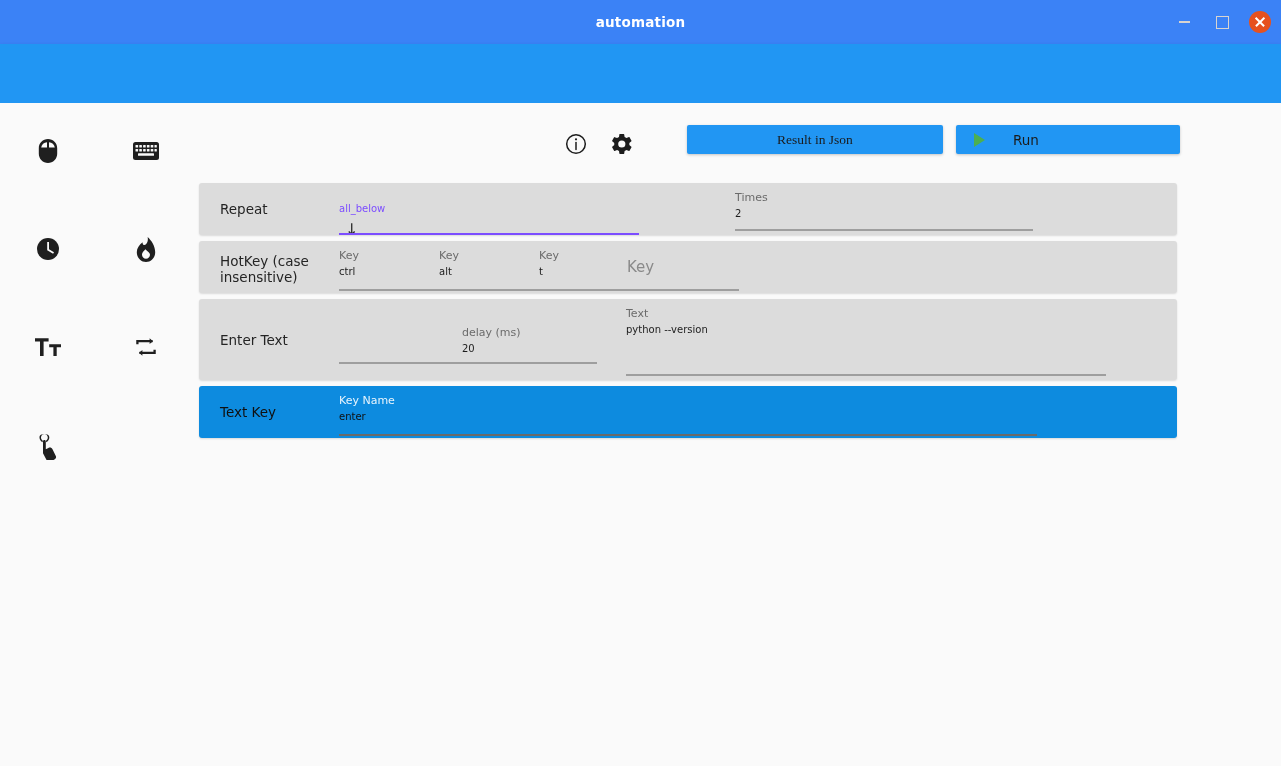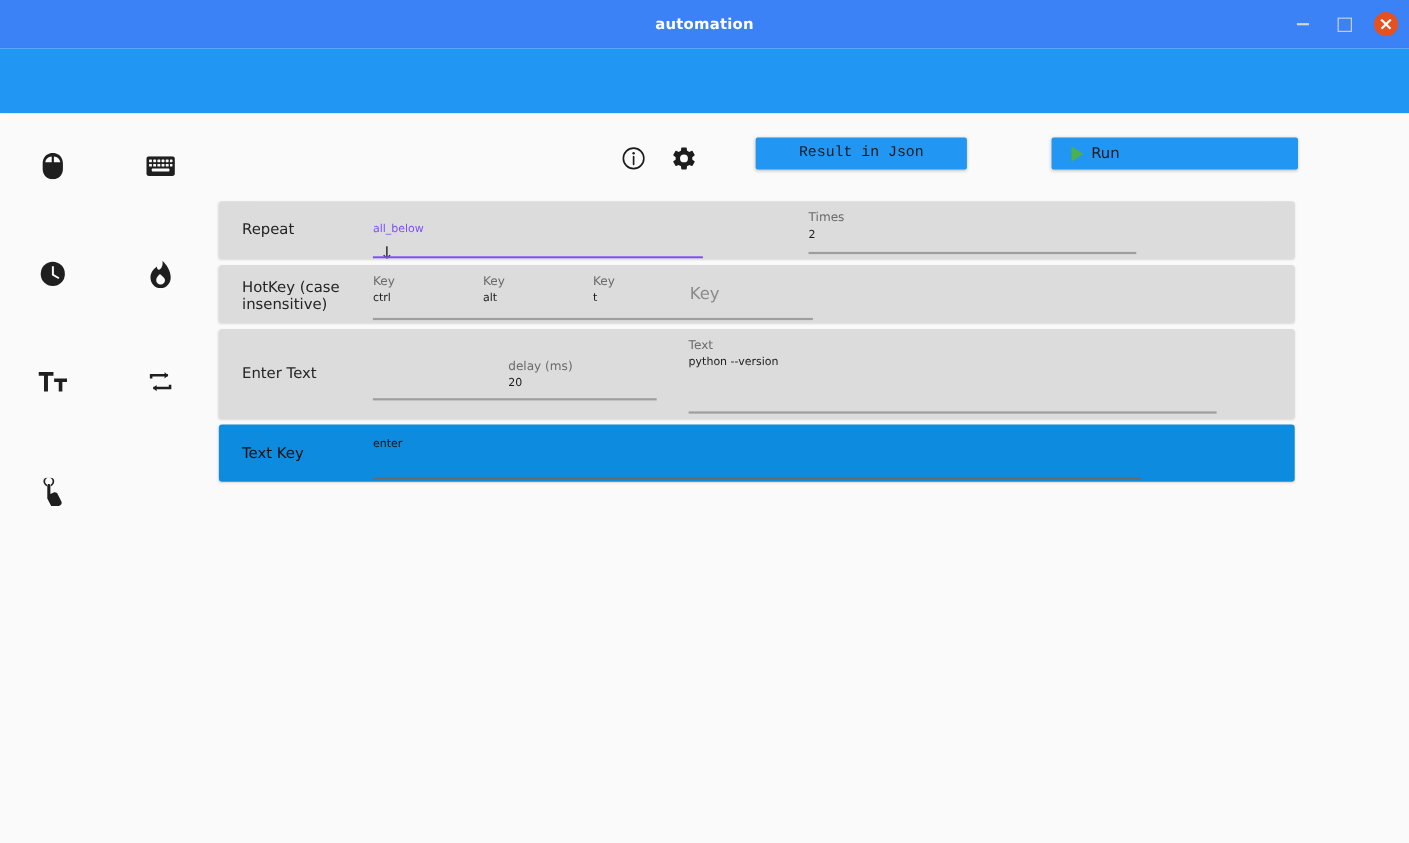--- a/index.html
+++ b/index.html
@@ -118,46 +118,46 @@
     justify-content: center;
     color: #1c1c1c;
     top: 13px;
   }
   .tb-icon.info { left: 362px; }
   .tb-icon.gear { left: 407px; }
 
   .btn-json {
     position: absolute;
     left: 488px; top: 7px;
-    width: 192px; height: 29px;
+    width: 256px; height: 29px;
     background: #2196f3;
     border: none;
     border-radius: 2px;
     color: #1b1b1b;
-    font-family: Liberation Mono, monospace;
+    font-family: Liberation Serif, serif;
     font-size: 13.5px;
     display: flex;
     align-items: center;
     justify-content: center;
     box-shadow: 0 1px 3px rgba(0,0,0,.22);
     cursor: pointer;
   }
   .btn-run {
     position: absolute;
     left: 757px; top: 7px;
     width: 224px; height: 29px;
     background: #2196f3;
     border: none;
     border-radius: 2px;
     color: #1b1b1b;
     font-family: "DejaVu Sans", "Liberation Sans", sans-serif;
     font-size: 13.5px;
     display: flex;
     align-items: center;
-    gap: 7px;
+    gap: 28px;
     padding-left: 18px;
     box-shadow: 0 1px 3px rgba(0,0,0,.22);
     cursor: pointer;
     text-align: center;
   }
   .play-tri {
     width: 0; height: 0;
     border-left: 11px solid #4caf50;
     border-top: 7px solid transparent;
     border-bottom: 7px solid transparent;
@@ -422,20 +422,21 @@
         <span class="field-value">python --version</span>
       </div>
 
       <div class="field-underline" style="left:427px; top:75px; width:480px;"></div>
     </div>
 
     <div class="row selected" id="row-presskey">
       <div class="row-label" style="top:18px;">Text Key</div>
 
       <div class="field" style="left:140px; top:8px; width:700px;">
+        <span class="field-label">Key Name</span>
         <span class="field-value">enter</span>
       </div>
 
       <div class="field-underline" style="left:140px; top:48px; width:698px;"></div>
     </div>
 
   </div>
 </div>
 
 </body></html>

